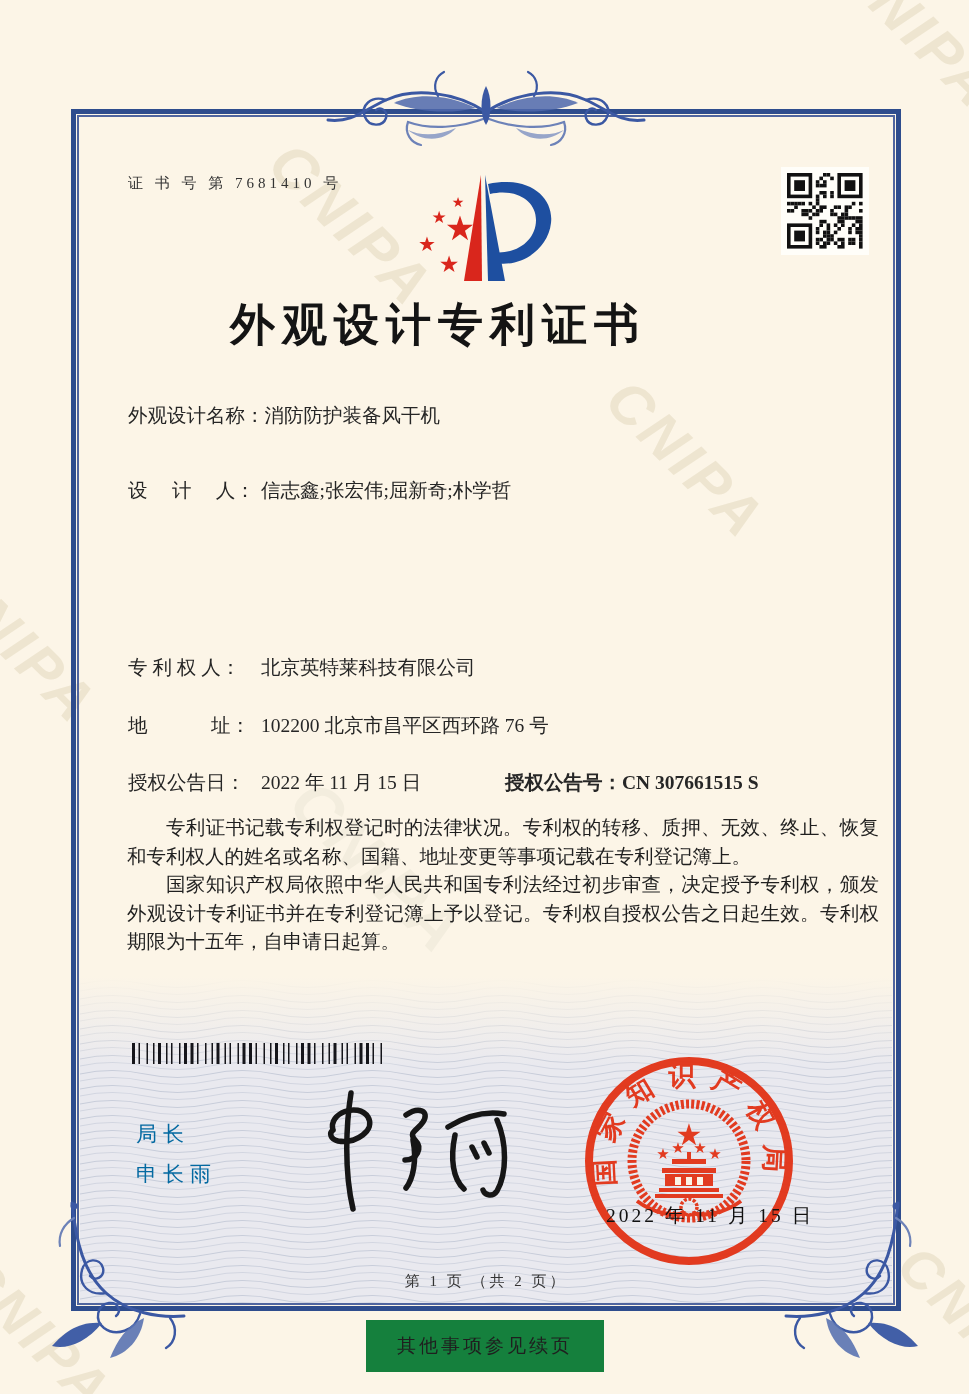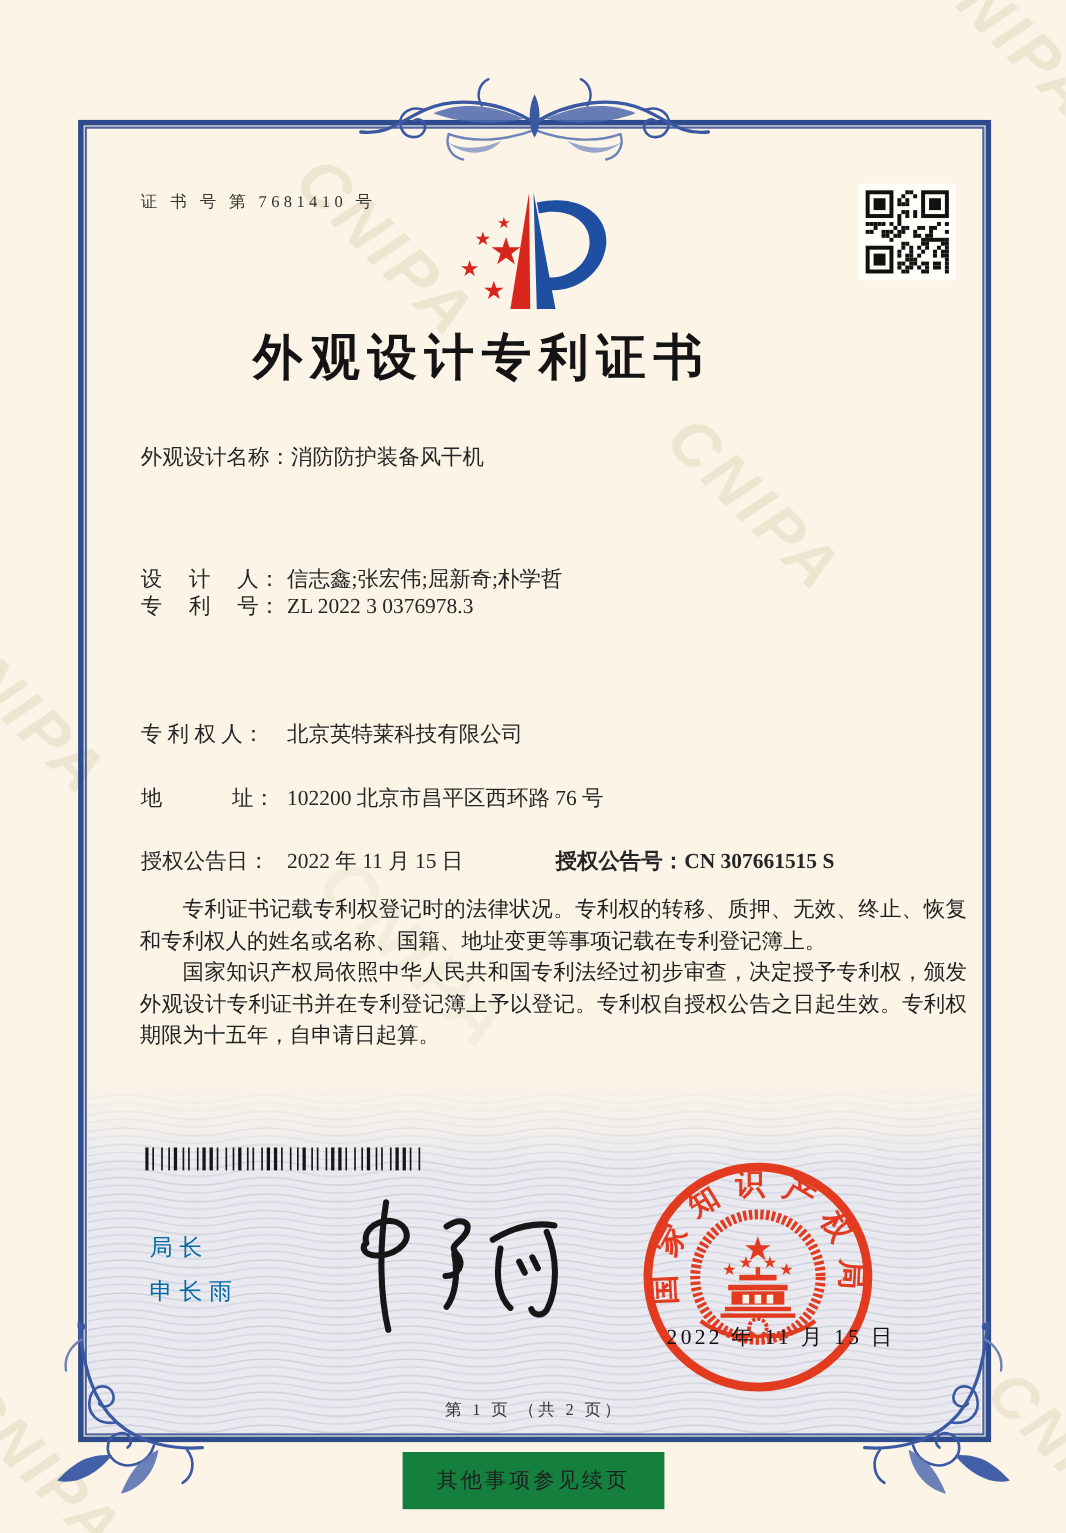--- a/index.html
+++ b/index.html
@@ -245,25 +245,22 @@
       <text x="27" y="91" font-size="20">★</text>
       <text x="49" y="112" font-size="23">★</text>
     </g>
   </svg>
 
   <div class="title">外观设计专利证书</div>
 
   <div class="row" style="top:402px;">
     <span class="lbl">外观设计名称：</span><span>消防防护装备风干机</span>
   </div>
-  <div class="row" style="top:477px;margin-top:36px;">
+  <div class="row" style="top:477px;">
     <span class="lbl">设　 计 　人：</span><span>信志鑫;张宏伟;屈新奇;朴学哲</span>
-  </div>
-  <div class="row" style="top:537px;">
-    <span class="lbl">专　 利 　号：</span><span>ZL 2022 3 0376978.3</span>
   </div>
   <div class="row" style="top:654px;">
     <span class="lbl">专 利 权 人：</span><span>北京英特莱科技有限公司</span>
   </div>
   <div class="row" style="top:712px;">
     <span class="lbl">地　　　 址：</span><span>102200 北京市昌平区西环路 76 号</span>
   </div>
   <div class="row" style="top:769px;">
     <span class="lbl">授权公告日：</span><span>2022 年 11 月 15 日</span>
   </div>

